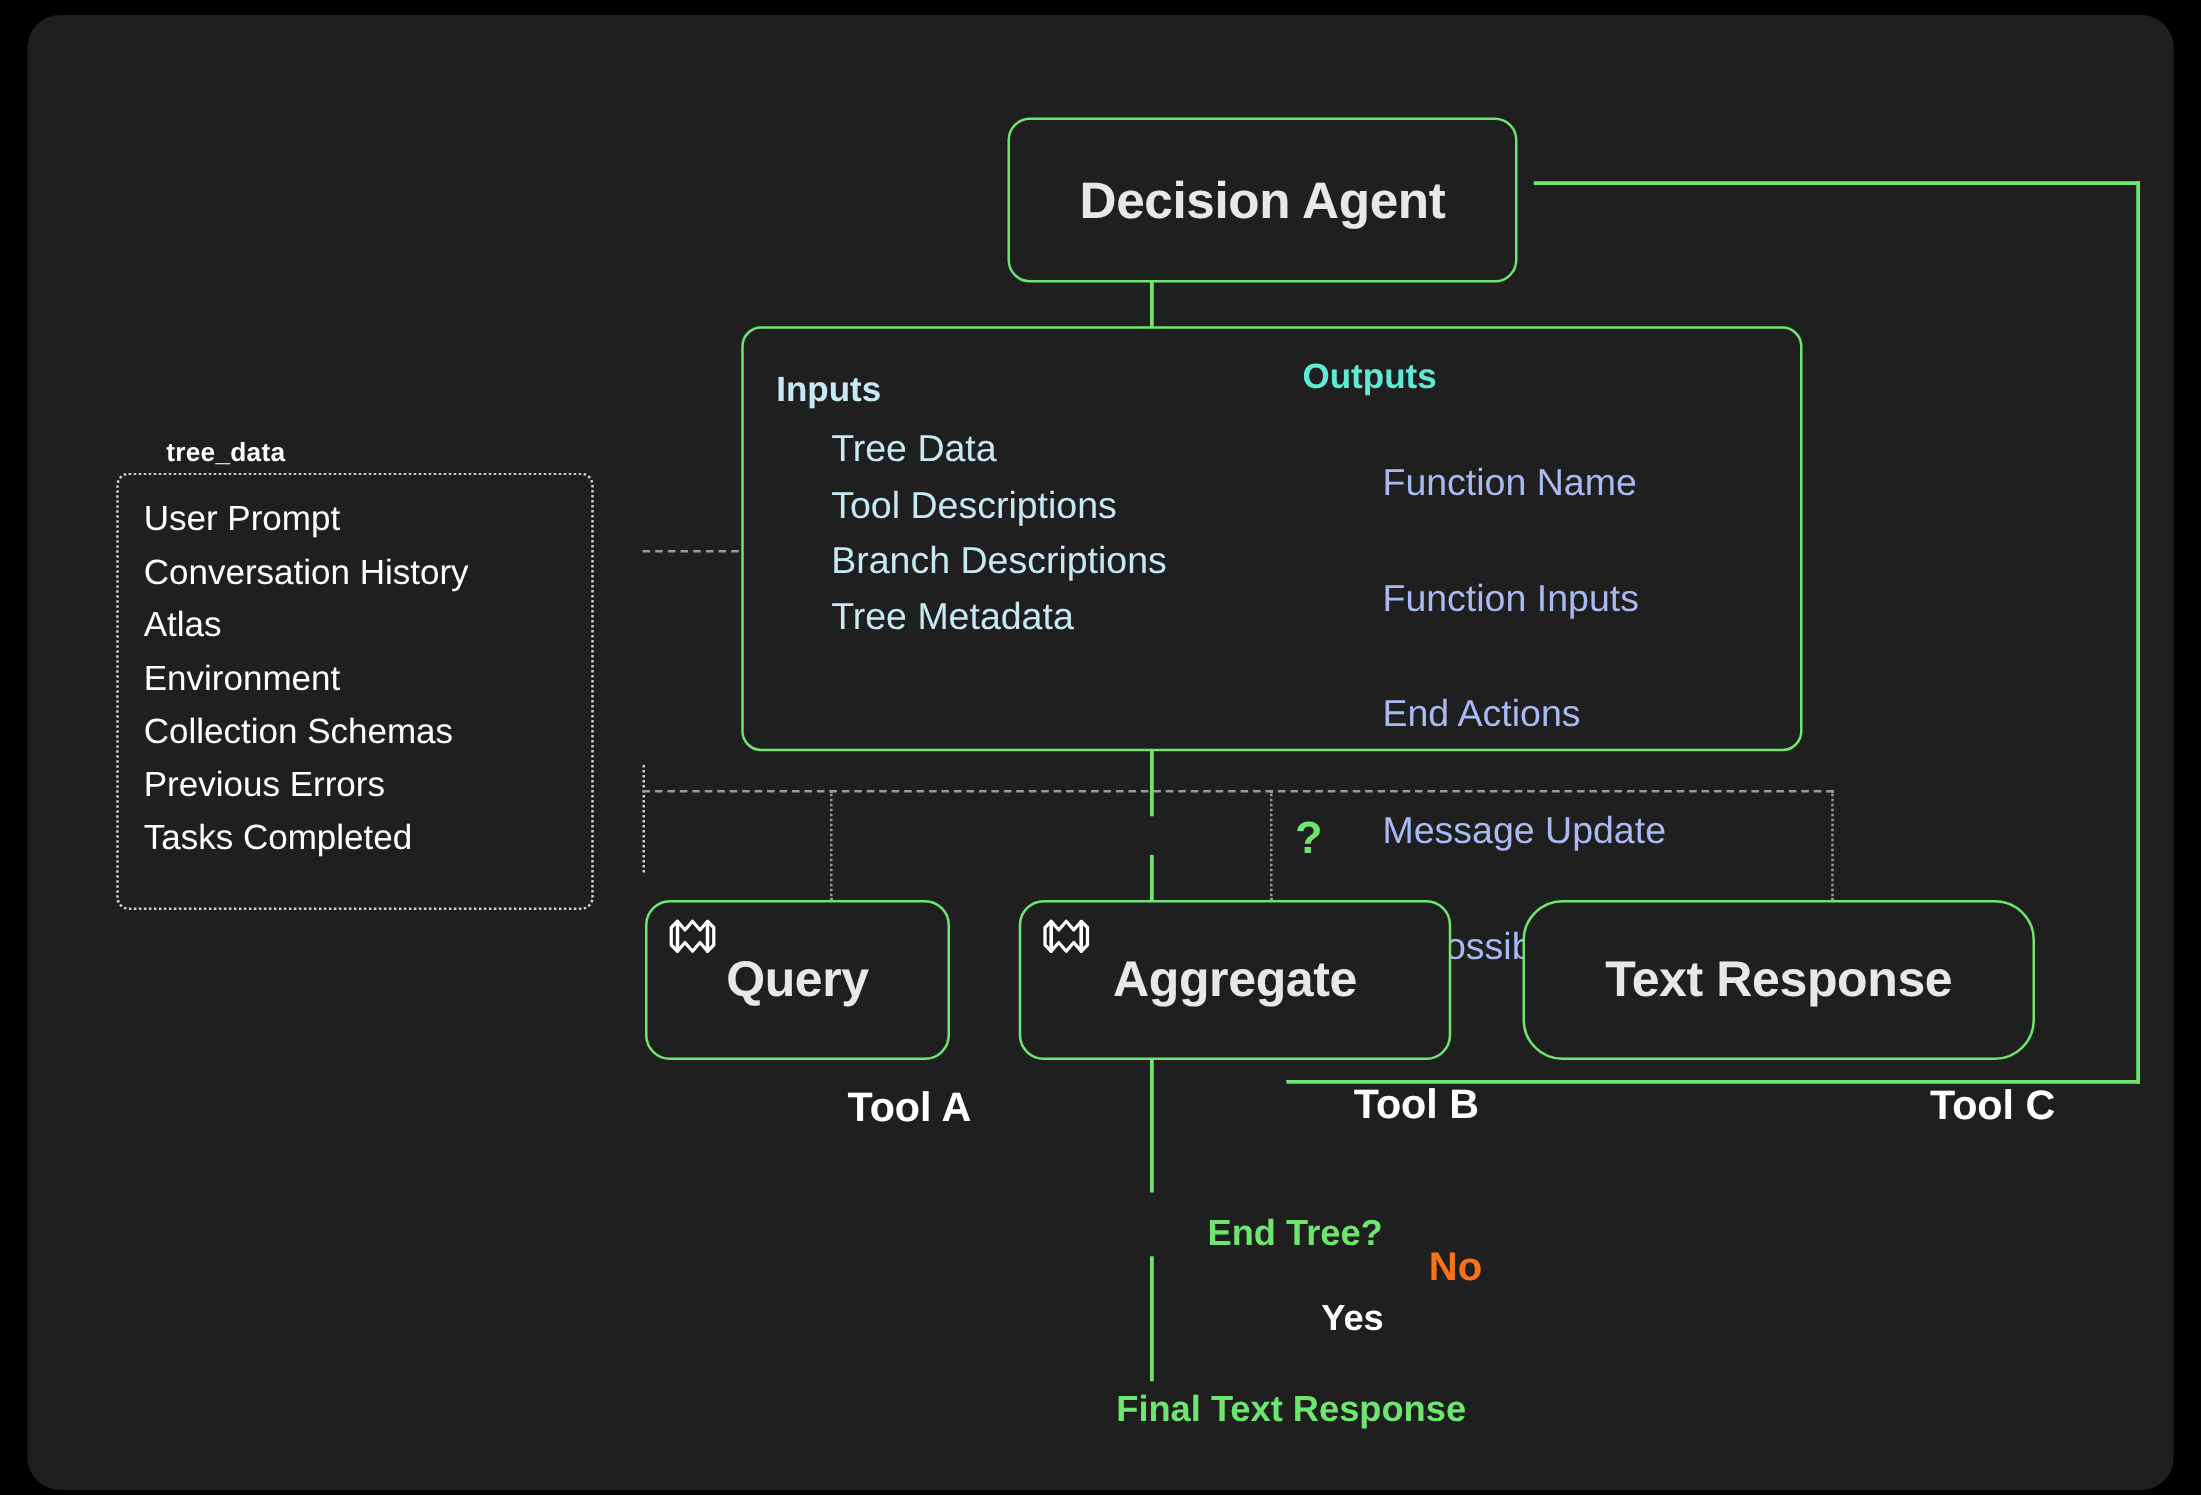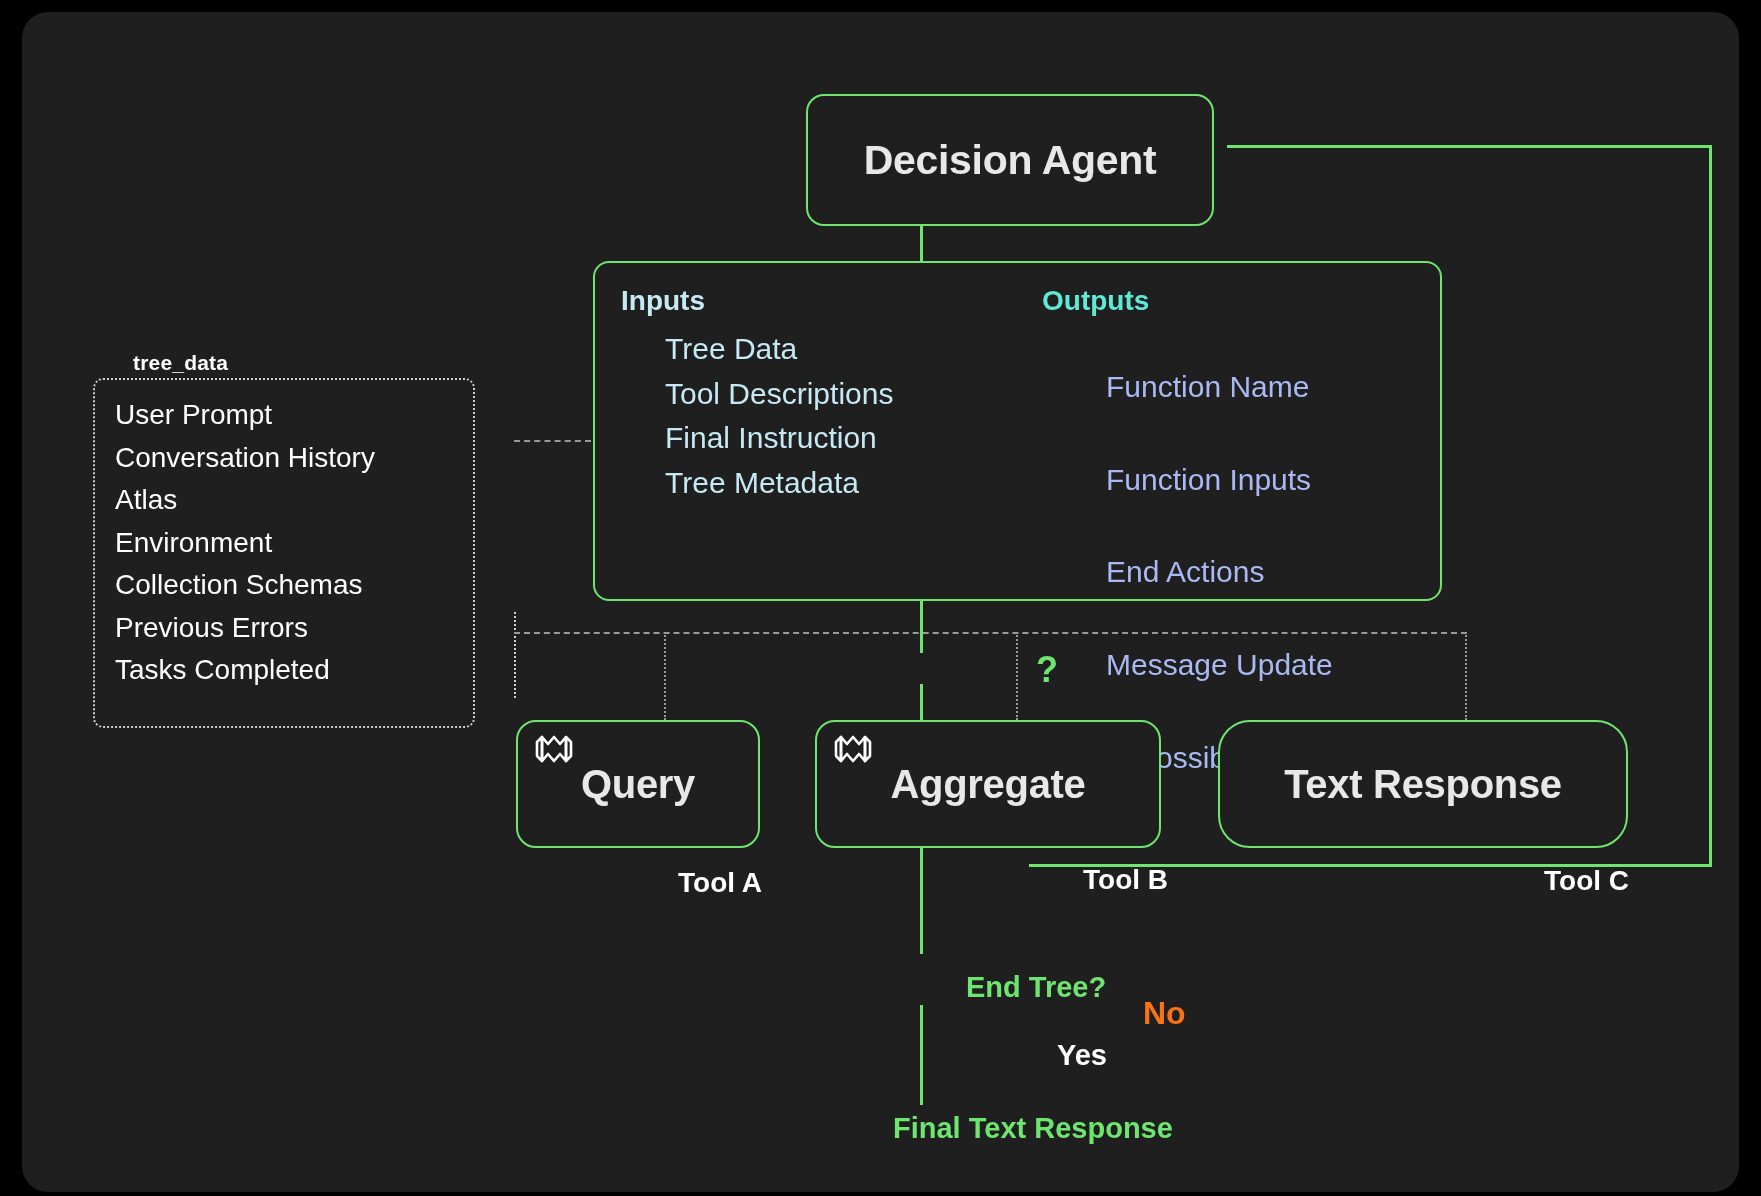--- a/index.html
+++ b/index.html
@@ -24,21 +24,21 @@
   #decision-agent .node-title{font-size:41px;}
 
   
   #io-panel{
     left:571px;top:249px;width:845px;height:336px;
     border:2.5px solid #6ee56e;border-radius:16px;background:#1f1f1f;
     position:absolute;
   }
   .col-head{font-size:28px;font-weight:bold;margin-bottom:10px;}
   .col-item{font-size:30px;line-height:1.49;white-space:nowrap;}
-  #inputs-col{position:absolute;left:26px;top:22px;}
+  #inputs-col{position:absolute;left:26px;top:33px;}
   #inputs-col .col-head{color:#c6e9f4;}
   #inputs-col .col-item{color:#c6e9f4;padding-left:44px;}
   #outputs-col{position:absolute;left:447px;top:22px;}
   #outputs-col .col-head{color:#5eead4;}
   #outputs-col .col-item{color:#a9b9f2;padding-left:64px;margin-top:48px;}
 
   
   #tree-data-label{
     left:72px;top:339px;color:#fff;font-size:21px;font-weight:bold;letter-spacing:0.2px;
   }
@@ -52,21 +52,21 @@
   }
 
   
   #tool-query{left:494px;top:708px;width:240px;height:124px;border-radius:20px;}
   #tool-aggregate{left:793px;top:708px;width:342px;height:124px;border-radius:20px;}
   #tool-text{left:1196px;top:708px;width:406px;height:124px;border-radius:32px;}
   #tool-query .node-title,#tool-aggregate .node-title,#tool-text .node-title{font-size:40px;}
   .tool-icon{position:absolute;left:16px;top:10px;width:40px;height:34px;}
 
   .tool-cap{
-    color:#ffffff;font-size:28px;font-weight:bold;white-space:nowrap;position:absolute;
+    color:#ffffff;font-size:33px;font-weight:bold;white-space:nowrap;position:absolute;
   }
   #cap-a{left:617px;top:855px;}
   #cap-b{left:1022px;top:852px;}
   #cap-c{left:1483px;top:853px;}
 
   
   .gline{position:absolute;background:#6ee56e;}
   .vg{width:3px;}
   .hg{height:3px;}
   .dot-v{position:absolute;width:0;border-left:2px dotted #9a9a9a;}
@@ -114,21 +114,21 @@
 
     <div class="node" id="decision-agent">
       <span class="node-title">Decision Agent</span>
     </div>
 
     <div id="io-panel">
       <div id="inputs-col">
         <div class="col-head">Inputs</div>
         <div class="col-item">Tree Data</div>
         <div class="col-item">Tool Descriptions</div>
-        <div class="col-item">Final Instruction</div>
+        <div class="col-item">Branch Descriptions</div>
         <div class="col-item">Tree Metadata</div>
       </div>
       <div id="outputs-col">
         <div class="col-head">Outputs</div>
         <div class="col-item">Function Name</div>
         <div class="col-item">Function Inputs</div>
         <div class="col-item">End Actions</div>
         <div class="col-item">Message Update</div>
         <div class="col-item">Impossible</div>
       </div>

